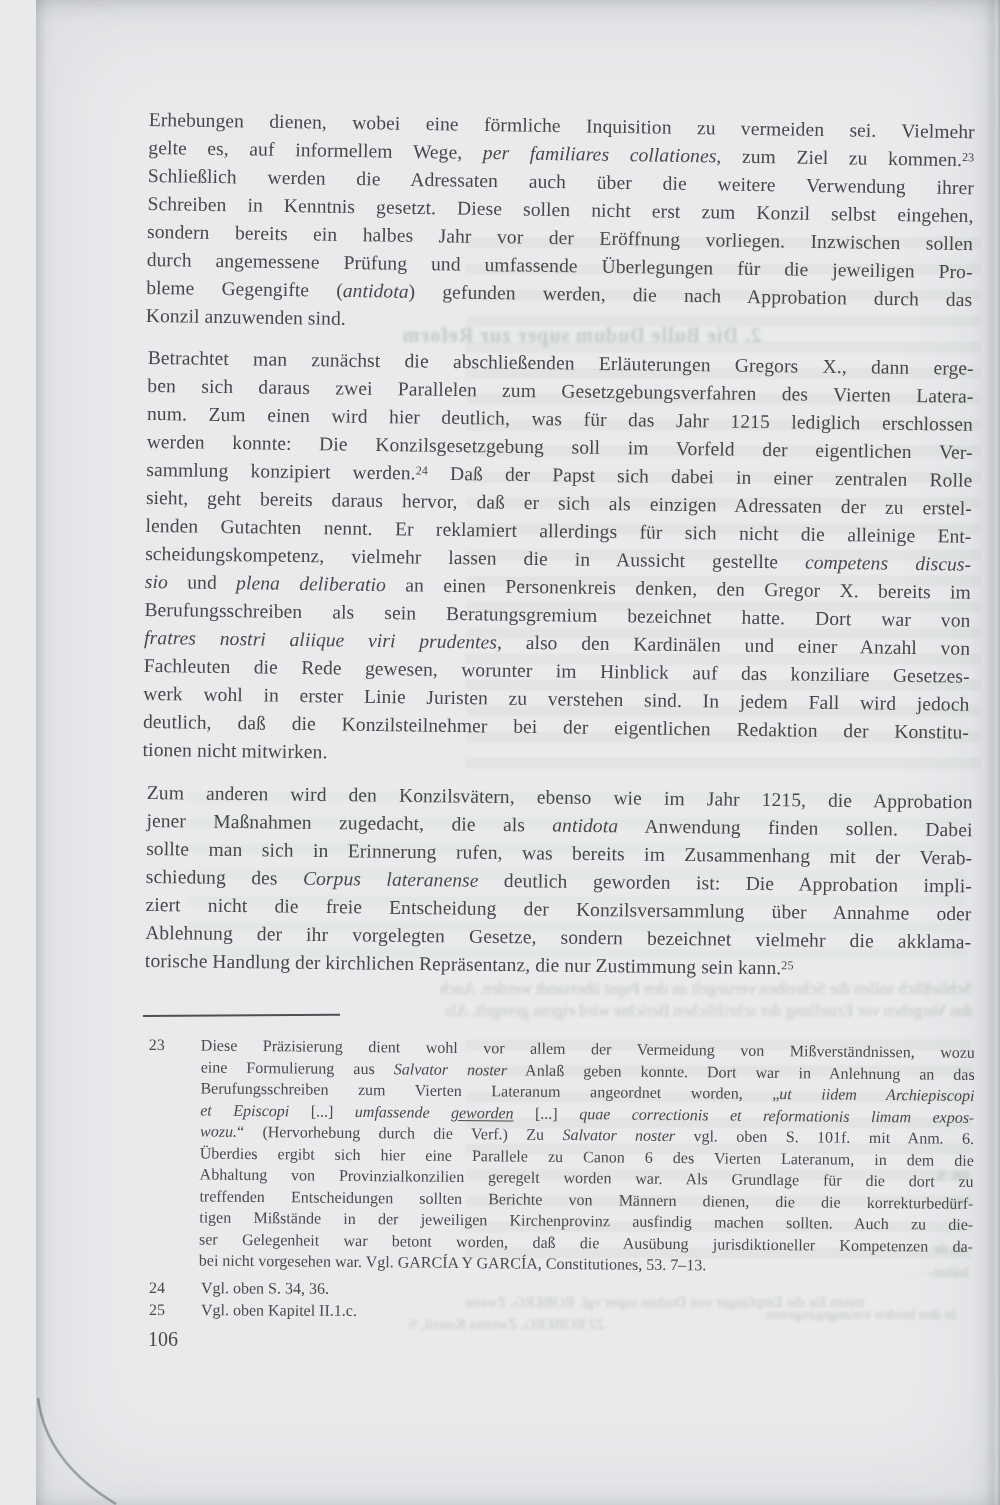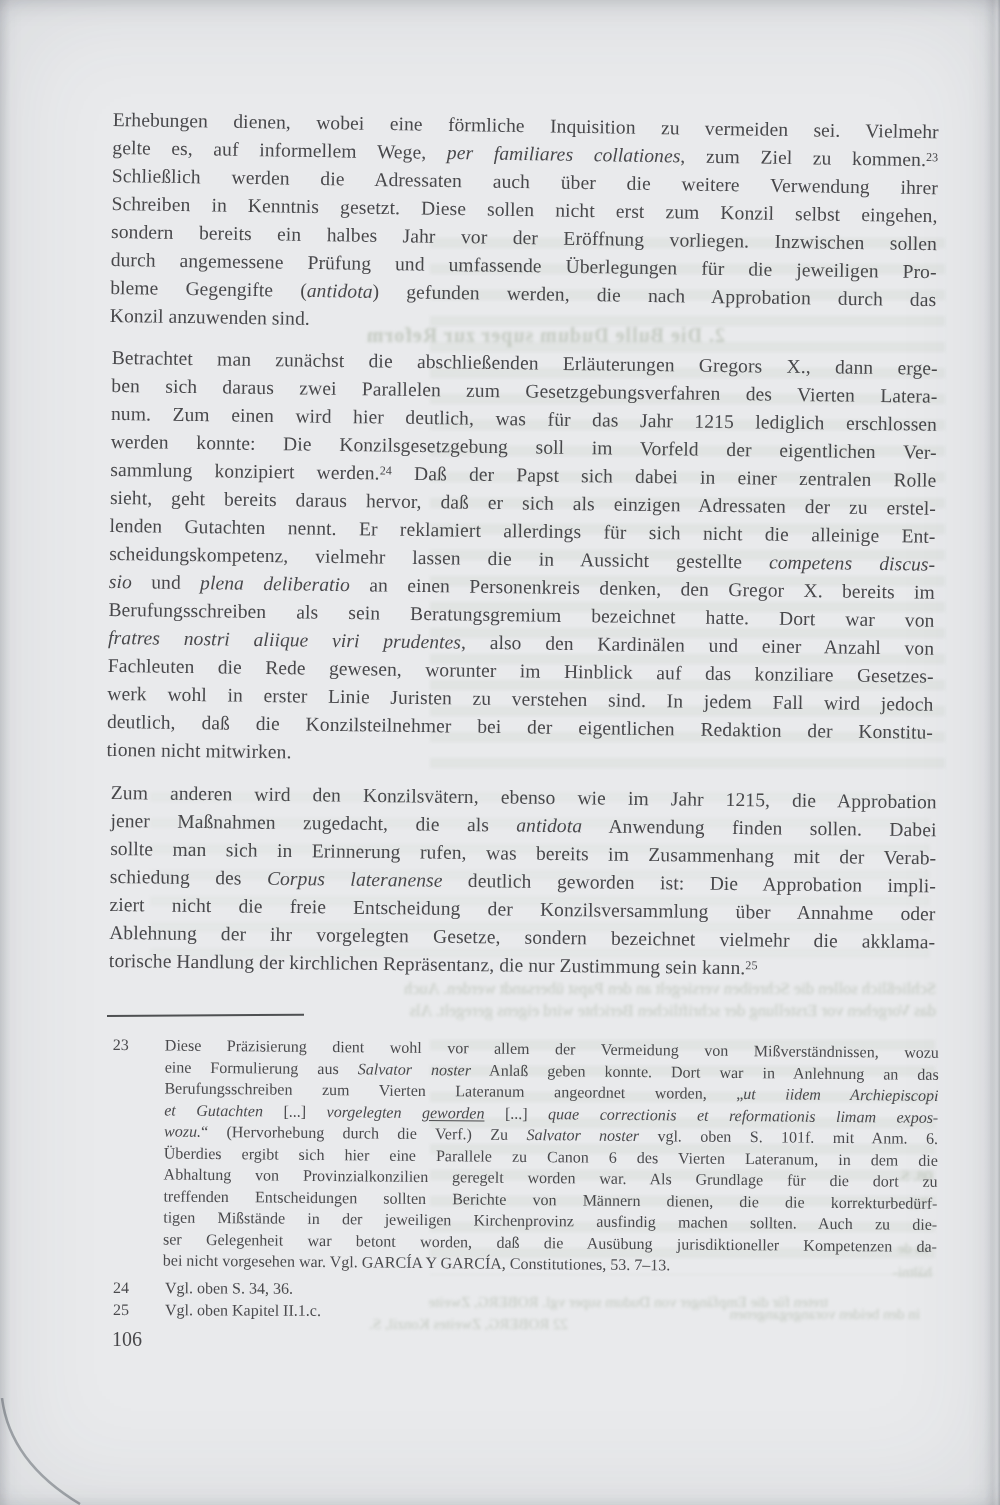--- a/index.html
+++ b/index.html
@@ -3,21 +3,21 @@
 <meta charset="utf-8">
 <title>Scanned book page</title>
 <style>
   html,body{margin:0;padding:0;}
   body{
     width:1000px;height:1505px;
     background:#e9eaec;
     font-family:"Liberation Serif","DejaVu Serif",serif;
     overflow:hidden;position:relative;
   }
-  .sheet{position:absolute;inset:0;}
+  .sheet{position:absolute;inset:0;margin-left:36px;}
 
   
   .para{
     position:absolute;width:826px;
     font-size:19.5px;line-height:28px;color:#48484b;
     transform-origin:left top;
     letter-spacing:0.1px;
   }
   .p1{left:113px;top:106px;transform:rotate(0.85deg);}
   .p2{left:112px;top:344px;transform:rotate(0.75deg);}
@@ -150,21 +150,21 @@
     </div>
 
   <div class="fnrule"></div>
 
   <div class="footnote fn23">
     <span class="fnnum">23</span>
     <div class="fnbody">
         <div class="tl">Diese Präzisierung dient wohl vor allem der Vermeidung von Mißverständnissen, wozu</div>
         <div class="tl">eine Formulierung aus <span class="it">Salvator noster</span> Anlaß geben konnte. Dort war in Anlehnung an das</div>
         <div class="tl">Berufungsschreiben zum Vierten Lateranum angeordnet worden, „<span class="it">ut iidem Archiepiscopi</span></div>
-        <div class="tl"><span class="it">et Gutachten</span> [...] <span class="it">vorgelegten </span><span class="it ul">geworden</span> [...] <span class="it">quae correctionis et reformationis limam expos-</span></div>
+        <div class="tl"><span class="it">et Episcopi</span> [...] <span class="it">umfassende </span><span class="it ul">geworden</span> [...] <span class="it">quae correctionis et reformationis limam expos-</span></div>
         <div class="tl"><span class="it">wozu.</span>“ (Hervorhebung durch die Verf.) Zu <span class="it">Salvator noster</span> vgl. oben S. 101f. mit Anm. 6.</div>
         <div class="tl">Überdies ergibt sich hier eine Parallele zu Canon 6 des Vierten Lateranum, in dem die</div>
         <div class="tl">Abhaltung von Provinzialkonzilien geregelt worden war. Als Grundlage für die dort zu</div>
         <div class="tl">treffenden Entscheidungen sollten Berichte von Männern dienen, die die korrekturbedürf-</div>
         <div class="tl">tigen Mißstände in der jeweiligen Kirchenprovinz ausfindig machen sollten. Auch zu die-</div>
         <div class="tl">ser Gelegenheit war betont worden, daß die Ausübung jurisdiktioneller Kompetenzen da-</div>
         <div class="tl last">bei nicht vorgesehen war. Vgl. GARCÍA Y GARCÍA, Constitutiones, 53. 7–13.</div>
       </div>
   </div>
 

